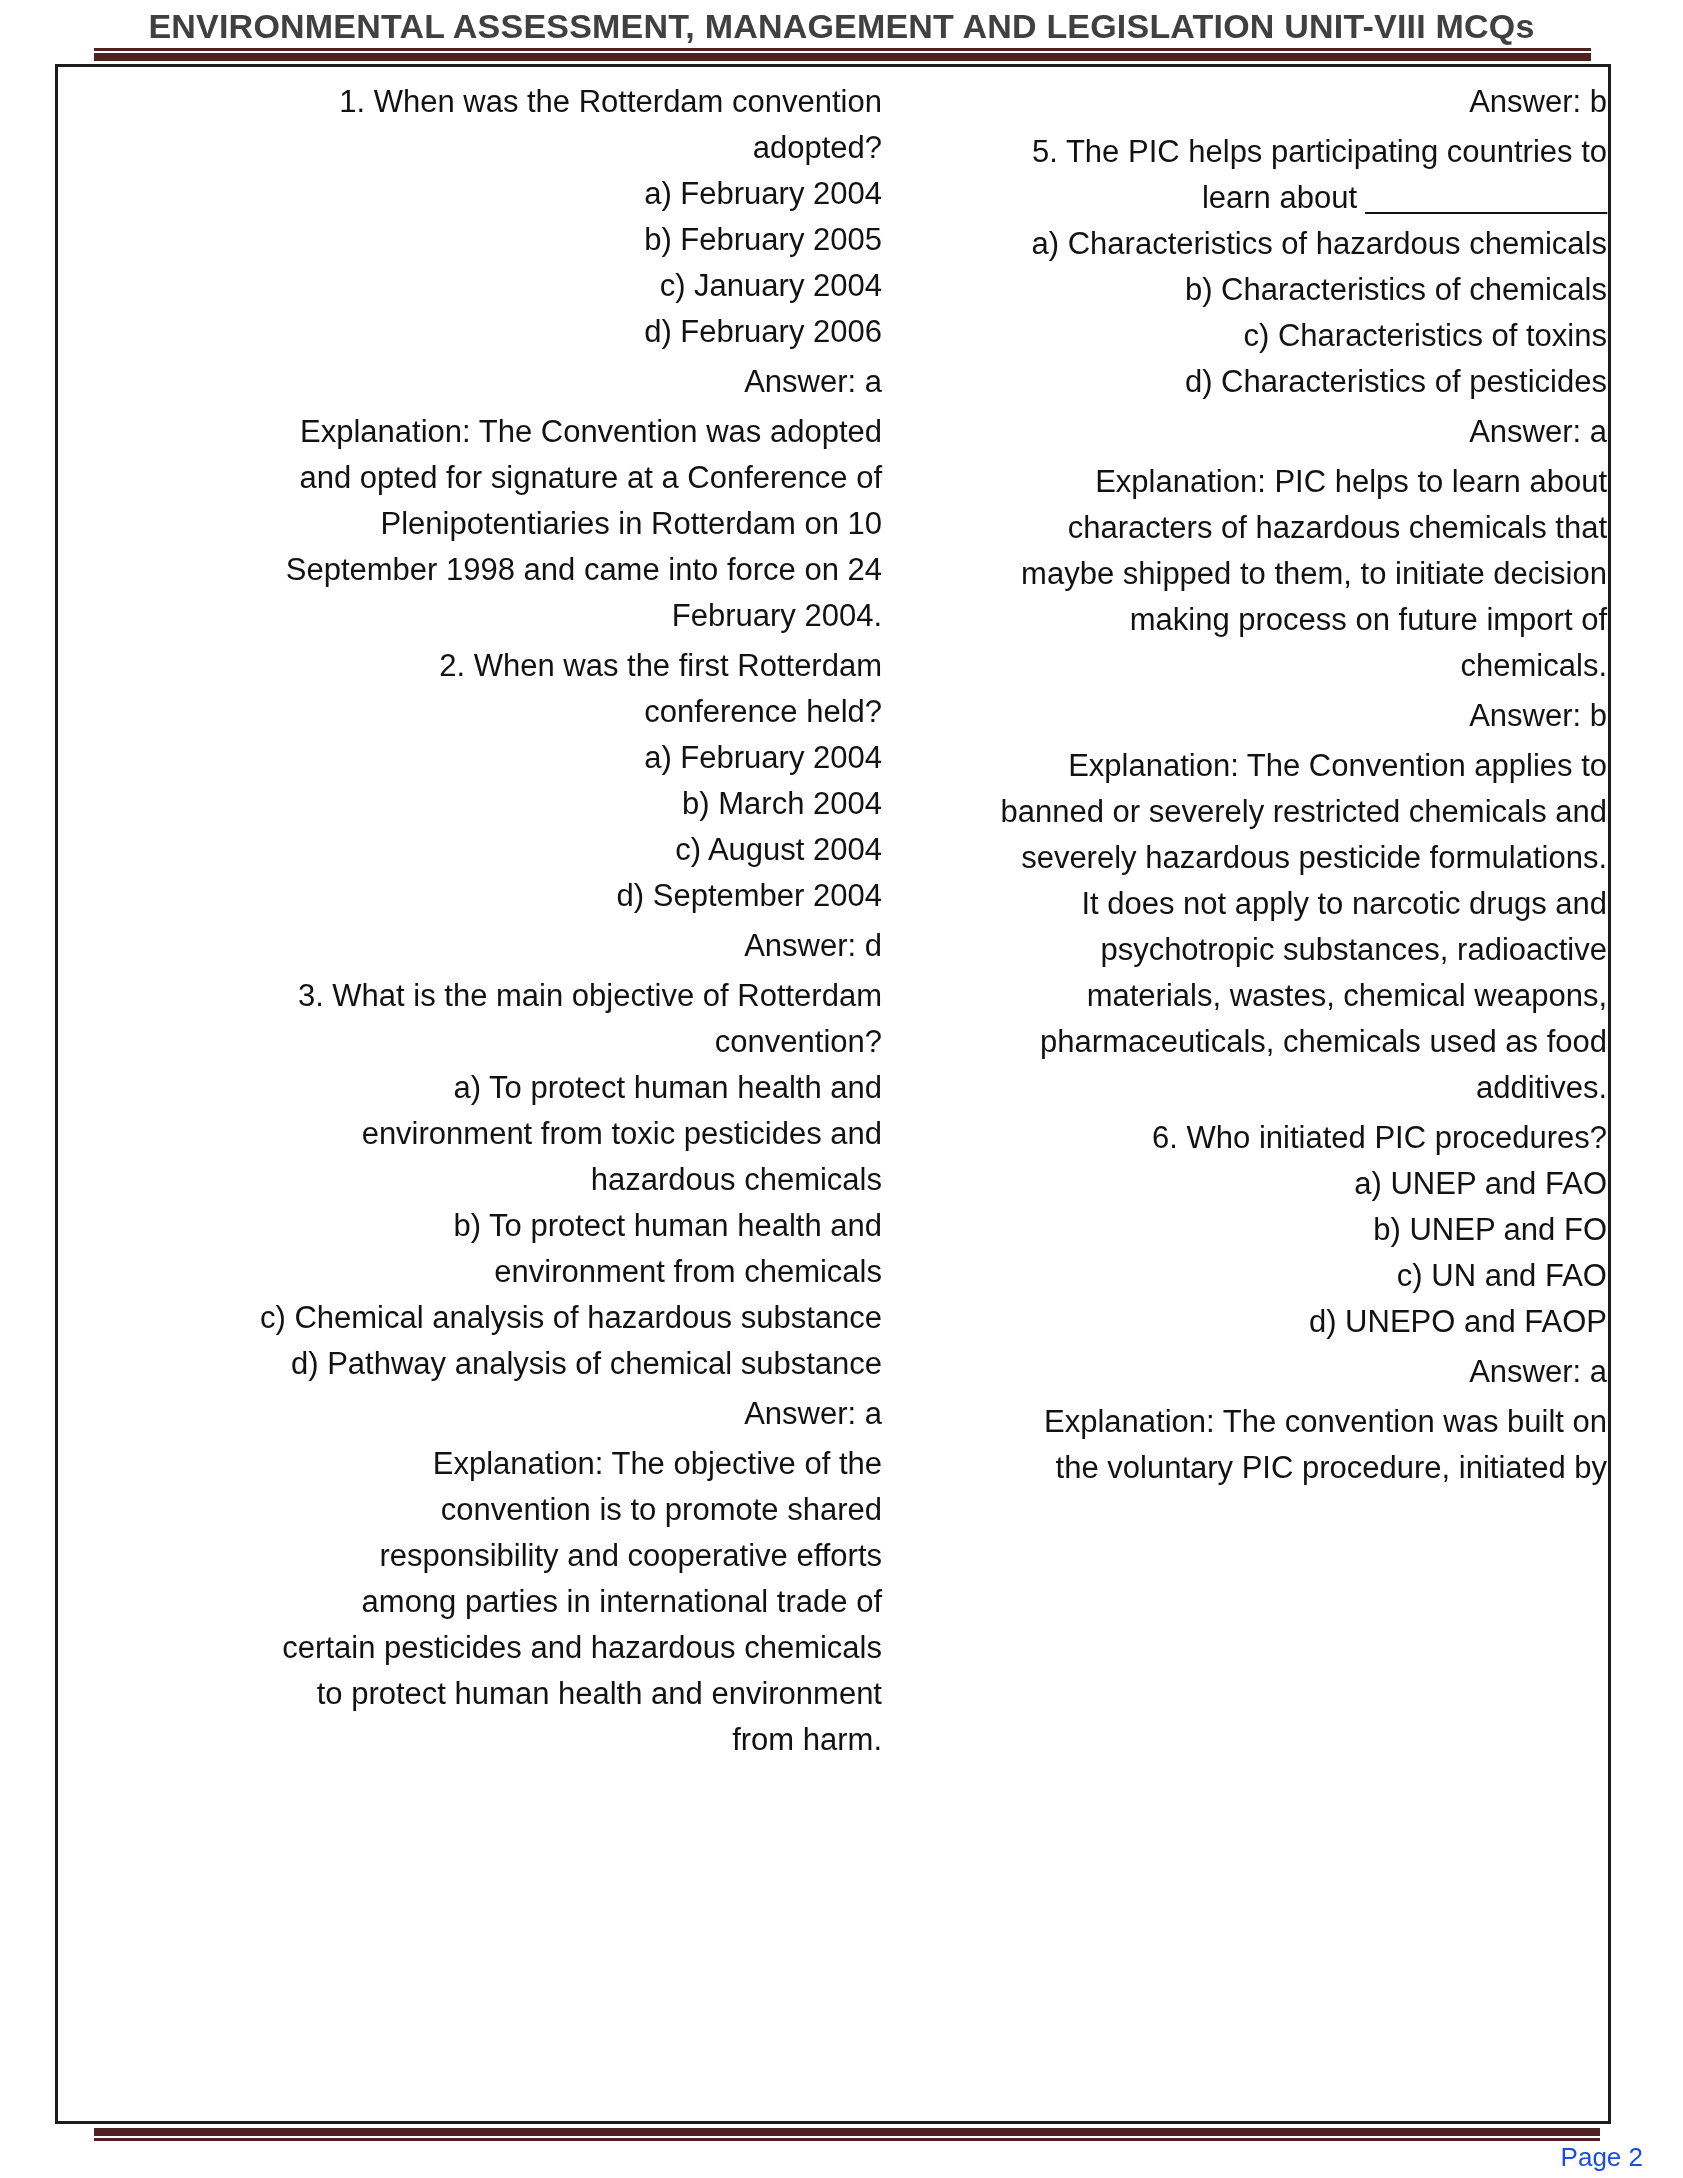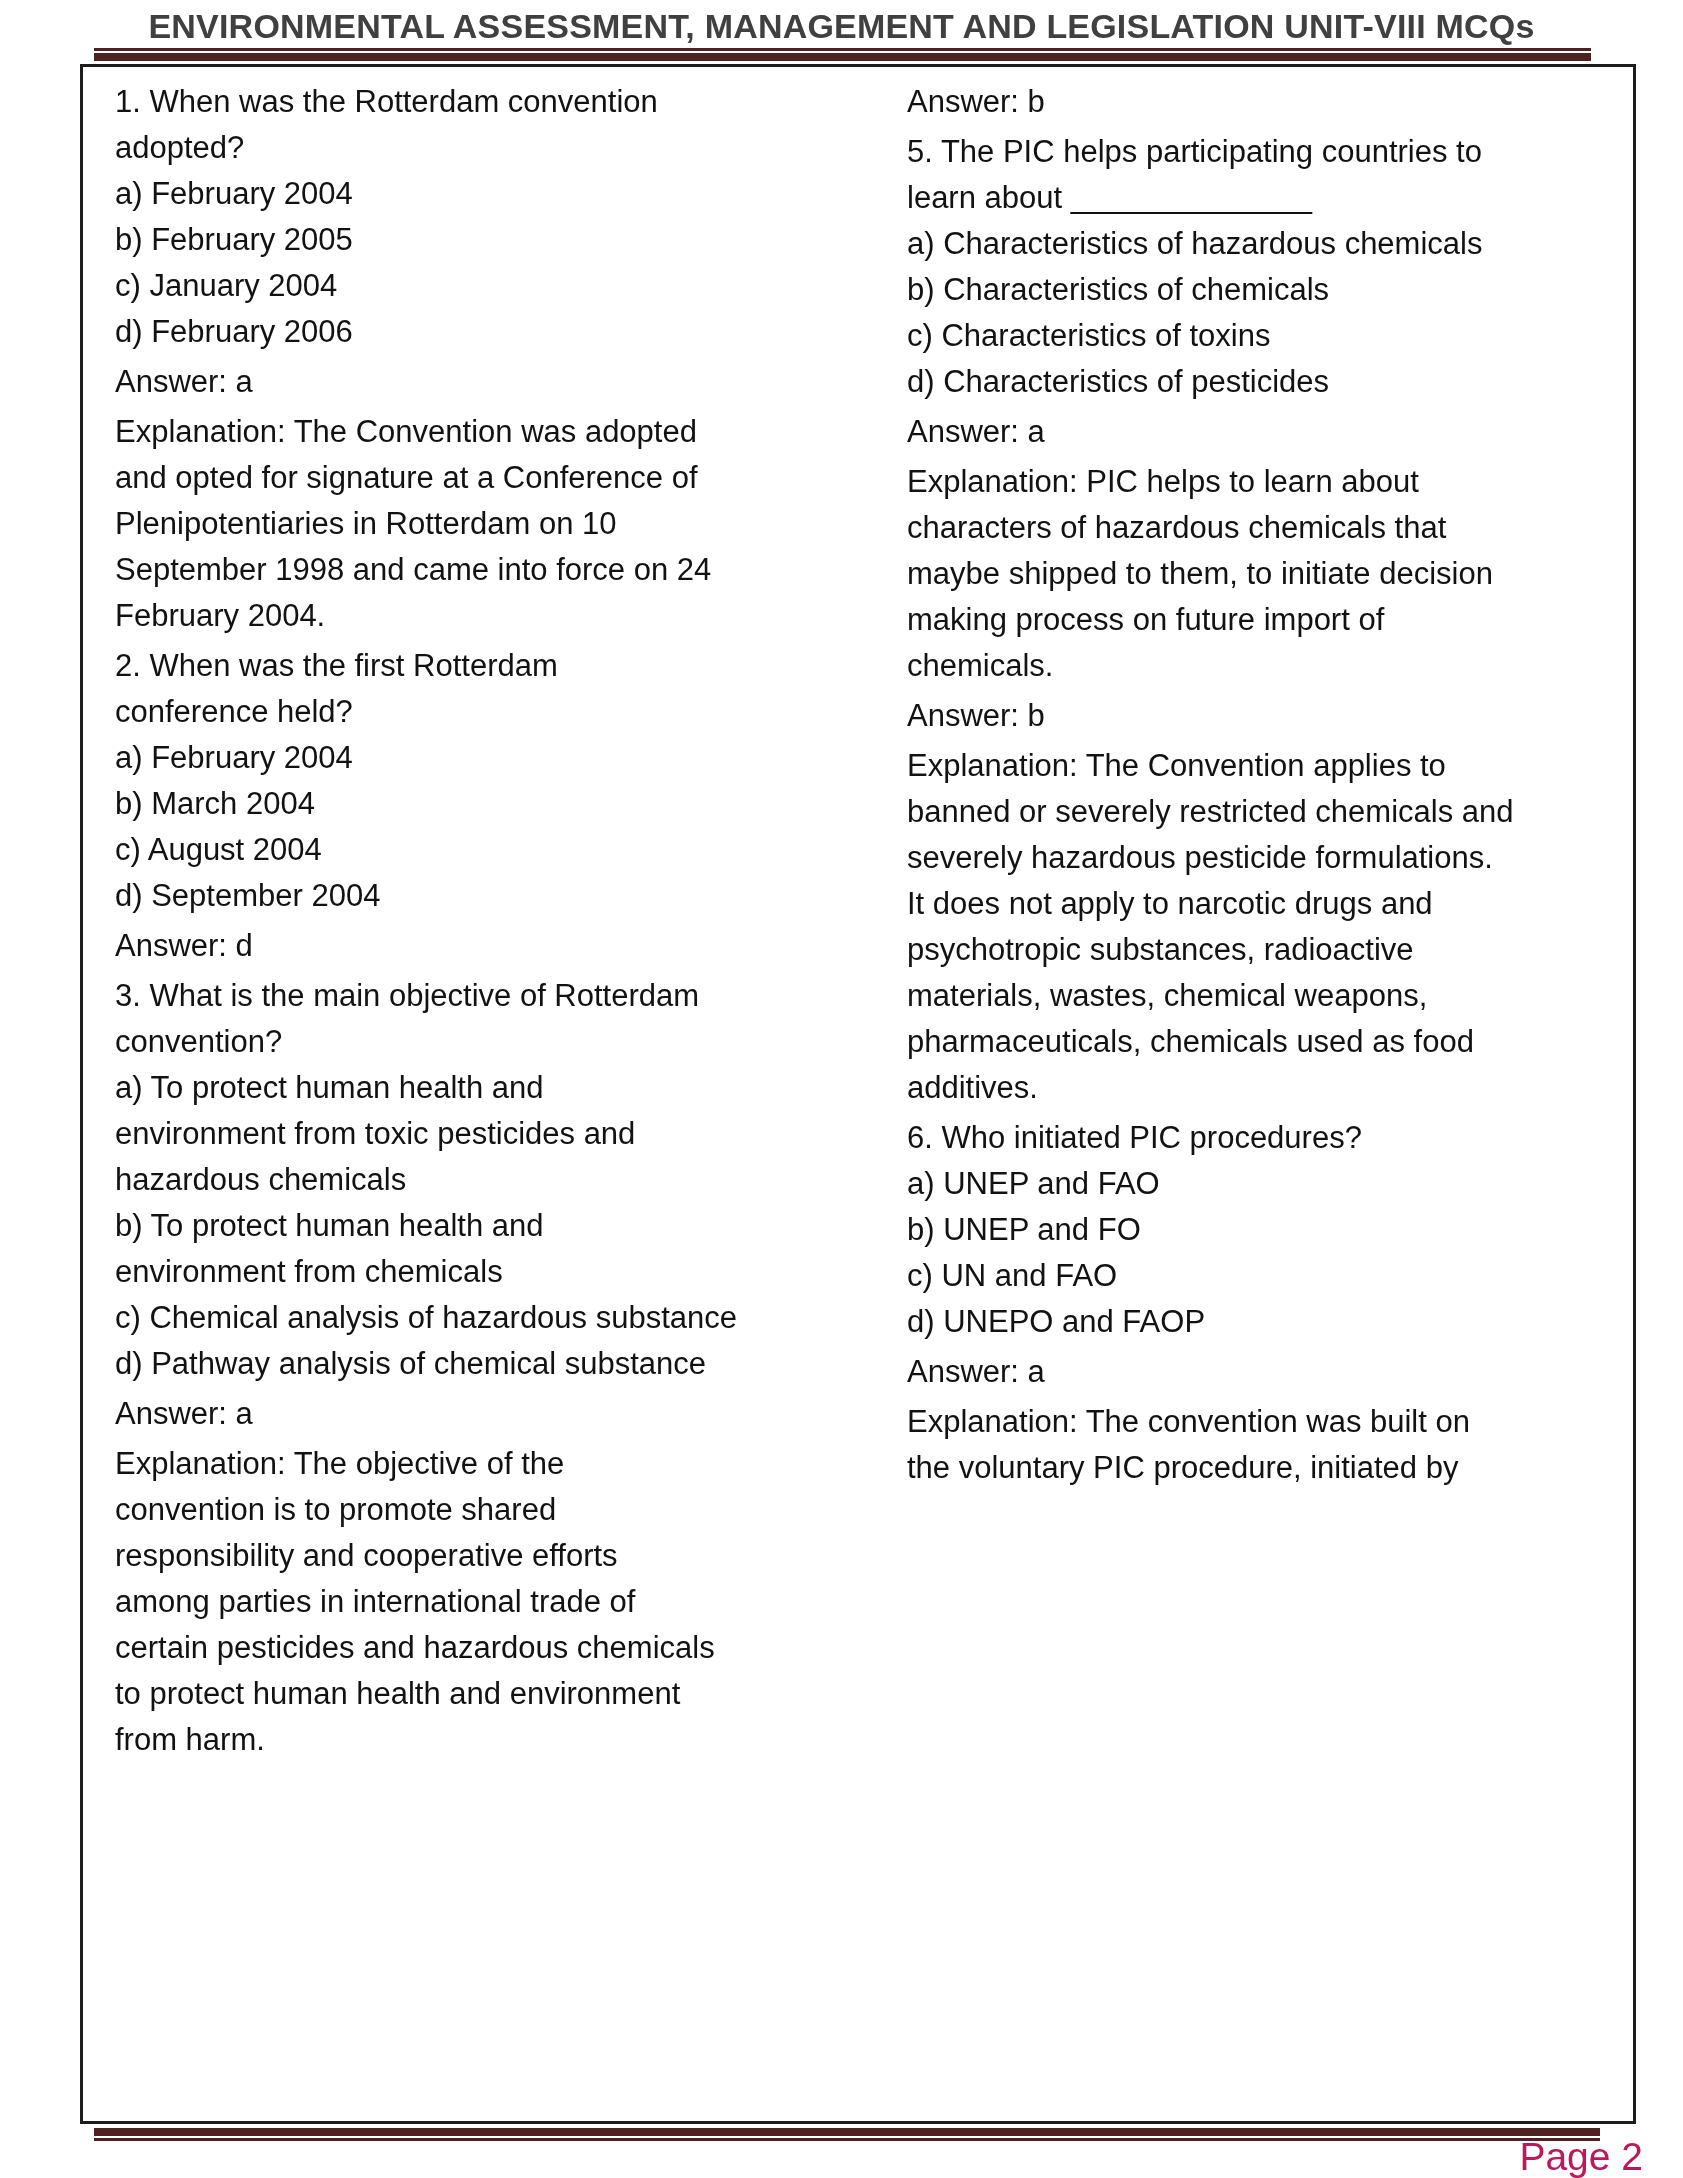--- a/index.html
+++ b/index.html
@@ -28,47 +28,48 @@
     margin-left: 94px;
     width: 1497px;
   }
   .rule .bar-thick { height: 8px; background: var(--accent); }
   .rule .bar-thin  { height: 3px; background: var(--accent); }
   .rule .gap { height: 2px; background: transparent; }
   .rule-top { margin-top: 2px; }
   .rule-bottom { margin-top: 4px; width: 1506px; }
   .content-box {
     box-sizing: border-box;
-    margin-left: 80px;
+    margin-left: 55px;
     margin-top: 3px;
     width: 1556px;
     height: 2060px;
     border: 3px solid #1c1c1c;
     padding: 12px 0 0 32px;
     display: flex;
     overflow: hidden;
     background: #ffffff;
+    text-align: right;
   }
   .col {
     flex: 0 0 auto;
     font-size: 31px;
     line-height: 46px;
     white-space: pre;
   }
   .col-left  { width: 792px; }
   .col-right { width: 725px; }
   .block { margin: 0; }
   .block + .block { margin-top: 4px; }
   .page-number {
     position: absolute;
     top: 2140px;
     right: 40px;
-    font-size: 39px;
+    font-size: 26px;
     line-height: 34px;
-    color: #be185d;
+    color: #1d4ed8;
   }
 </style>
 </head>
 <body style="--accent: #4e2220;">
 
 <div class="title">ENVIRONMENTAL ASSESSMENT, MANAGEMENT AND LEGISLATION UNIT-VIII MCQs</div>
 
 <div class="rule rule-top">
   <div class="bar-thin"></div>
   <div class="gap"></div>

